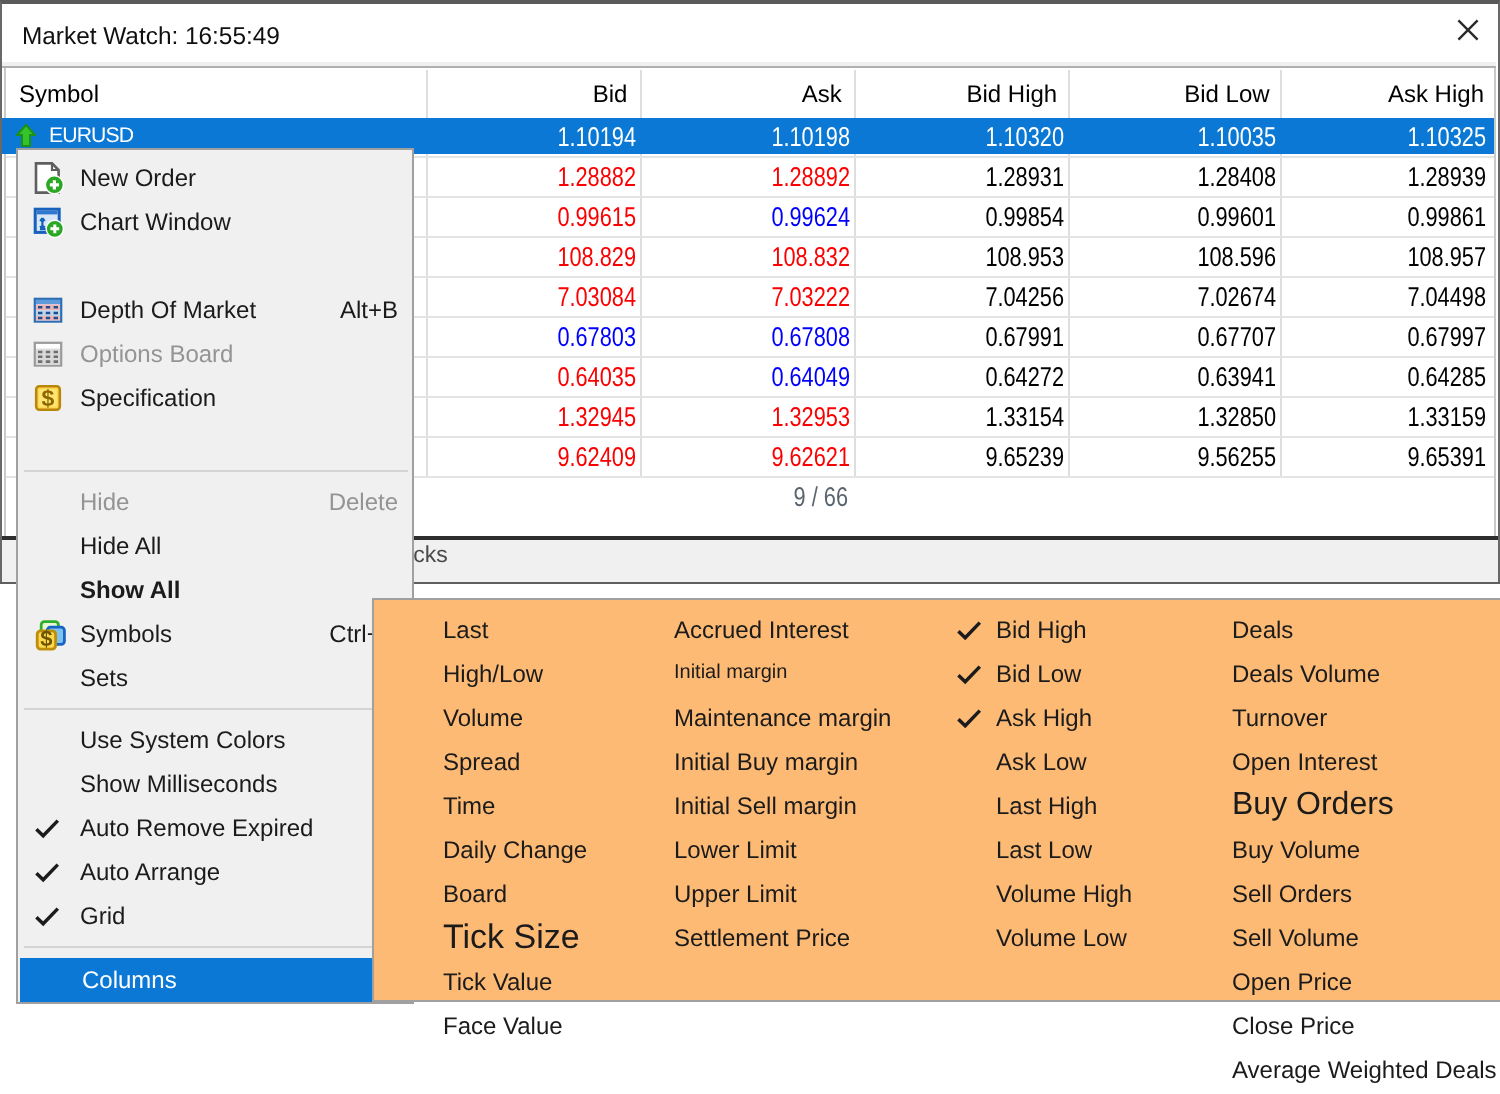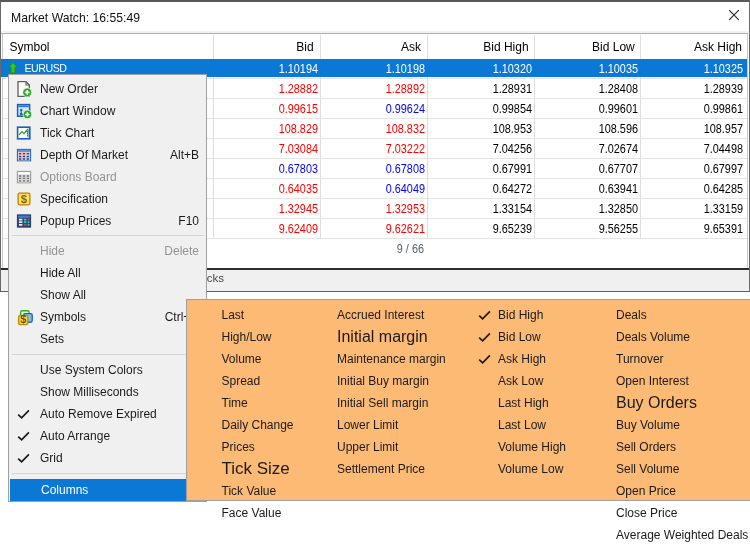--- a/index.html
+++ b/index.html
@@ -112,28 +112,20 @@
 <div class="mi " style="top:25px;">
       <div style="position:absolute;left:7px;top:3px;width:16px;height:16px;"><svg width="16" height="16" viewBox="0 0 16 16">
           <rect x="1.6" y="1.6" width="12" height="11.6" fill="#d8e7f5" stroke="#1760bc" stroke-width="1.5"></rect>
           <rect x="2.4" y="2.4" width="10.4" height="1.8" fill="#2f78d0"></rect>
           <path d="M5.2 6 v5.6 M5.2 6 l-1.1 1.6 M5.2 6 l1.1 1.6 M5.2 11.6 l-1.1-1.6 M5.2 11.6 l1.1-1.6 M4 11.6 h5" stroke="#1760bc" stroke-width="1.1" fill="none"></path>
           <circle cx="11.4" cy="11.4" r="4.3" fill="#2aa824" stroke="#fff" stroke-width="0.7"></circle>
           <path d="M11.4 9.2 v4.4 M9.2 11.4 h4.4" stroke="#fff" stroke-width="1.5"></path>
         </svg></div>
       <span class="lbl">Chart Window</span>
     </div>
-<div class="mi " style="top:47px;">
-      <div style="position:absolute;left:7px;top:3px;width:16px;height:16px;"><svg width="16" height="16" viewBox="0 0 16 16">
-          <rect x="1.6" y="2.2" width="12.2" height="11.6" fill="#fff" stroke="#1760bc" stroke-width="1.6"></rect>
-          <path d="M3.2 9.8 L6 6.6 L8 8.6 L10.4 5.6 L12 7.4" fill="none" stroke="#2e9e28" stroke-width="1.3"></path>
-          <path d="M12 3.6 v8.8 M12 4.4 h-1 M12 6.4 h-1 M12 8.4 h-1 M12 10.4 h-1" stroke="#1760bc" stroke-width="0.9"></path>
-        </svg></div>
-      <span class="lbl">Tick Chart</span>
-    </div>
 <div class="mi " style="top:69px;">
       <div style="position:absolute;left:7px;top:3px;width:16px;height:16px;"><svg width="16" height="16" viewBox="0 0 16 16">
           <rect x="1.4" y="2.4" width="13.2" height="11.4" fill="#fff" stroke="#2a6db5" stroke-width="1.1"></rect>
           <rect x="2" y="3" width="12" height="2.2" fill="#5b9bd9"></rect>
           <rect x="2" y="5.2" width="12" height="2.9" fill="#f0b6b6"></rect>
           <rect x="2" y="8.1" width="12" height="2.9" fill="#bdd3ea"></rect>
           <rect x="2" y="11" width="12" height="2.2" fill="#f0b6b6"></rect>
           <g stroke-width="1.3" stroke="#1f4e8c">
             <path d="M3 6.6 h2.2 M6.9 6.6 h2.2 M10.8 6.6 h2.2"></path>
             <path d="M3 9.5 h2.2 M6.9 9.5 h2.2 M10.8 9.5 h2.2"></path>
@@ -157,42 +149,28 @@
       <span class="lbl">Options Board</span>
     </div>
 <div class="mi " style="top:113px;">
       <div style="position:absolute;left:7px;top:3px;width:16px;height:16px;"><svg width="16" height="16" viewBox="0 0 16 16">
           <rect x="2.1" y="2.1" width="11.8" height="11.8" rx="1.6" fill="#ffd84d" stroke="#b8860b" stroke-width="1.3"></rect>
           <rect x="3.6" y="3.6" width="8.8" height="8.8" rx="1" fill="#ffe98a" opacity="0.65"></rect>
           <text x="8" y="12.2" font-family="Liberation Sans,sans-serif" font-size="11.5" font-weight="bold" fill="#8a6800" text-anchor="middle">$</text>
         </svg></div>
       <span class="lbl">Specification</span>
     </div>
-<div class="mi " style="top:135px;">
-      <div style="position:absolute;left:7px;top:3px;width:16px;height:16px;"><svg width="16" height="16" viewBox="0 0 16 16">
-          <rect x="1.4" y="1.9" width="13.2" height="12.2" fill="#2e4a7a" stroke="#223960" stroke-width="1"></rect>
-          <rect x="2.2" y="2.6" width="11.6" height="2.2" fill="#3f7ad1"></rect>
-          <g stroke-width="1.8">
-            <path d="M3 6.6 h3.4 M3 9.2 h3.4 M3 11.8 h3.4" stroke="#e8e8e8"></path>
-            <path d="M8 6.6 h2.4 M8 9.2 h2.4 M11.8 9.2 h1.6" stroke="#3fc4b4"></path>
-            <path d="M11.8 6.6 h1.6 M8 11.8 h2.4" stroke="#c94848"></path>
-            <path d="M11.8 11.8 h1.6" stroke="#3fc4b4"></path>
-          </g>
-        </svg></div>
-      <span class="lbl">Popup Prices</span>
-      <span class="sc">F10</span>
-    </div>
 <div class="mi dis" style="top:164.5px;">
       <span class="lbl">Hide</span>
       <span class="sc">Delete</span>
     </div>
 <div class="mi " style="top:186.5px;">
       <span class="lbl">Hide All</span>
     </div>
-<div class="mi " style="top:208.5px;">
+<div class="mi " style="top:208.5px;font-weight:bold;">
       <span class="lbl">Show All</span>
     </div>
 <div class="mi " style="top:230.5px;">
       <div style="position:absolute;left:7px;top:3px;width:16px;height:16px;"><svg width="17" height="17" viewBox="0 0 17 17">
           <rect x="4.6" y="1.8" width="8.6" height="8.6" rx="1.6" fill="#e9f7d8" stroke="#2fae27" stroke-width="1.4"></rect>
           <rect x="7.6" y="4.6" width="8.6" height="8.6" rx="1.6" fill="#7ec3f0" stroke="#1763c6" stroke-width="1.4"></rect>
           <rect x="2.6" y="6.4" width="9.2" height="9.2" rx="1.8" fill="#ffd84d" stroke="#bd8e0a" stroke-width="1.4"></rect>
           <text x="7.2" y="14.2" font-family="Liberation Sans,sans-serif" font-size="11" font-weight="bold" fill="#6b5500" text-anchor="middle">$</text>
         </svg></div>
       <span class="lbl">Symbols</span>
@@ -232,26 +210,26 @@
       <span style="position:absolute;left:31px;top:3.5px;font-size:12px;color:#fff;">Columns</span>
     </div>
 </div>
 <div class="ab" style="left:186px;top:298.8px;width:564px;height:202px;background:#fdba74;border:1px solid #a0a0a0;border-right:none;box-sizing:border-box;z-index:6;">
 <div class="ab" style="left:34.5px;top:4px;height:22px;font-size:12px;color:#1b1b1b;line-height:22px;white-space:nowrap;">Last</div>
 <div class="ab" style="left:34.5px;top:26px;height:22px;font-size:12px;color:#1b1b1b;line-height:22px;white-space:nowrap;">High/Low</div>
 <div class="ab" style="left:34.5px;top:48px;height:22px;font-size:12px;color:#1b1b1b;line-height:22px;white-space:nowrap;">Volume</div>
 <div class="ab" style="left:34.5px;top:70px;height:22px;font-size:12px;color:#1b1b1b;line-height:22px;white-space:nowrap;">Spread</div>
 <div class="ab" style="left:34.5px;top:92px;height:22px;font-size:12px;color:#1b1b1b;line-height:22px;white-space:nowrap;">Time</div>
 <div class="ab" style="left:34.5px;top:114px;height:22px;font-size:12px;color:#1b1b1b;line-height:22px;white-space:nowrap;">Daily Change</div>
-<div class="ab" style="left:34.5px;top:136px;height:22px;font-size:12px;color:#1b1b1b;line-height:22px;white-space:nowrap;">Prices</div>
+<div class="ab" style="left:34.5px;top:136px;height:22px;font-size:12px;color:#1b1b1b;line-height:22px;white-space:nowrap;">Board</div>
 <div class="ab" style="left:34.5px;top:158px;height:22px;font-size:17px;color:#1b1b1b;line-height:22px;white-space:nowrap;">Tick Size</div>
 <div class="ab" style="left:34.5px;top:180px;height:22px;font-size:12px;color:#1b1b1b;line-height:22px;white-space:nowrap;text-align:right;">Tick Value</div>
 <div class="ab" style="left:34.5px;top:202px;height:22px;font-size:12px;color:#1b1b1b;line-height:22px;white-space:nowrap;">Face Value</div>
 <div class="ab" style="left:150px;top:4px;height:22px;font-size:12px;color:#1b1b1b;line-height:22px;white-space:nowrap;">Accrued Interest</div>
-<div class="ab" style="left:150px;top:26px;height:22px;font-size:16px;color:#1b1b1b;line-height:22px;white-space:nowrap;">Initial margin</div>
+<div class="ab" style="left:150px;top:26px;height:22px;font-size:10px;color:#1b1b1b;line-height:22px;white-space:nowrap;">Initial margin</div>
 <div class="ab" style="left:150px;top:48px;height:22px;font-size:12px;color:#1b1b1b;line-height:22px;white-space:nowrap;">Maintenance margin</div>
 <div class="ab" style="left:150px;top:70px;height:22px;font-size:12px;color:#1b1b1b;line-height:22px;white-space:nowrap;">Initial Buy margin</div>
 <div class="ab" style="left:150px;top:92px;height:22px;font-size:12px;color:#1b1b1b;line-height:22px;white-space:nowrap;">Initial Sell margin</div>
 <div class="ab" style="left:150px;top:114px;height:22px;font-size:12px;color:#1b1b1b;line-height:22px;white-space:nowrap;">Lower Limit</div>
 <div class="ab" style="left:150px;top:136px;height:22px;font-size:12px;color:#1b1b1b;line-height:22px;white-space:nowrap;">Upper Limit</div>
 <div class="ab" style="left:150px;top:158px;height:22px;font-size:12px;color:#1b1b1b;line-height:22px;white-space:nowrap;">Settlement Price</div>
 <div class="ab" style="left:311px;top:4px;height:22px;font-size:12px;color:#1b1b1b;line-height:22px;white-space:nowrap;">Bid High</div>
     <svg width="13" height="11" viewBox="0 0 13 11" class="ab" style="left:291px;top:10px;">
       <path d="M1.2 5.6 L4.6 8.9 L11.9 1.3" fill="none" stroke="#1b1b1b" stroke-width="1.7"></path>
     </svg>

